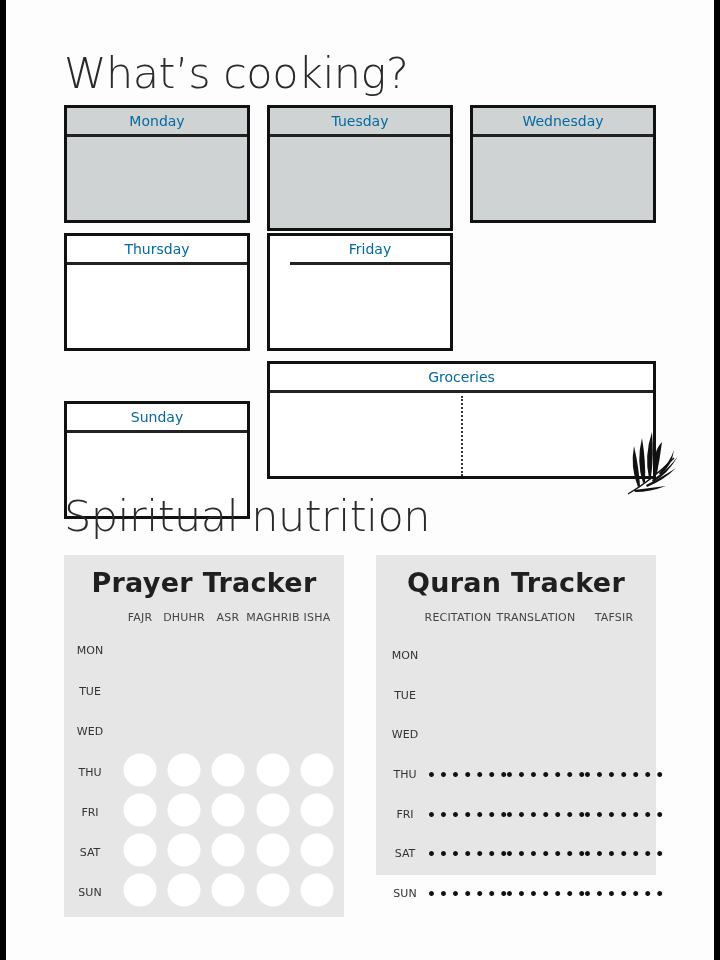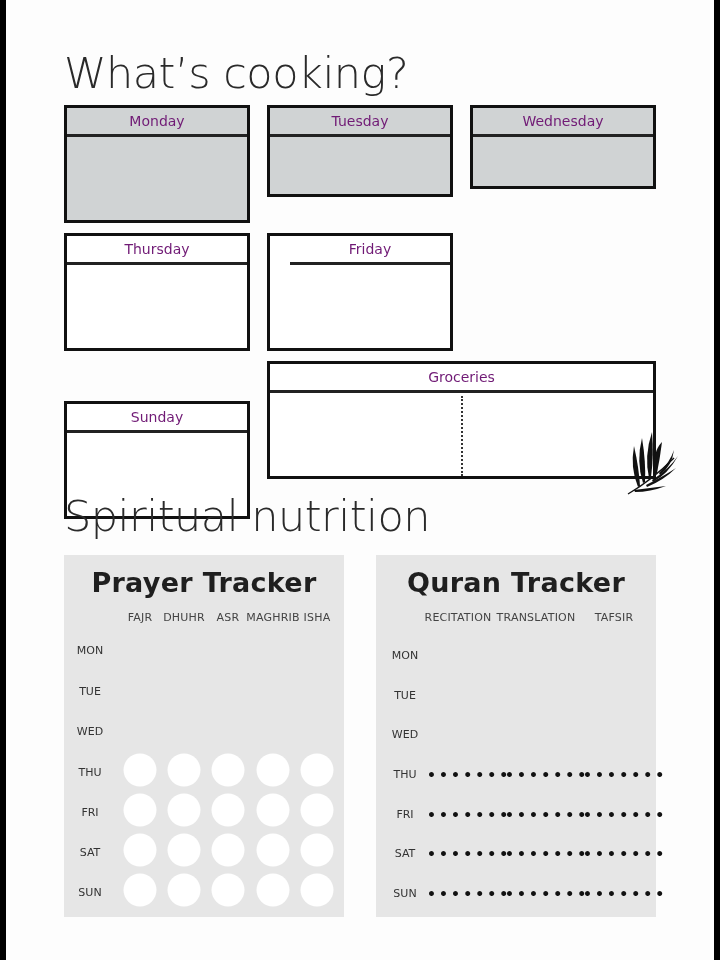--- a/index.html
+++ b/index.html
@@ -3,45 +3,45 @@
 <meta charset="utf-8">
 <style>
   * { box-sizing: border-box; margin: 0; padding: 0; }
   html, body { width: 720px; height: 960px; overflow: hidden; background: #000; }
   body { font-family: "DejaVu Sans", sans-serif; color: #222; position: relative; }
   .page { position: absolute; left: 6px; top: 0; width: 708px; height: 960px; background: #fdfdfd; }
   .abs { position: absolute; }
   .h1 { font-family: "DejaVu Sans", sans-serif; font-weight: 300; font-size: 43px; color: #2a2a2a; letter-spacing: -0.5px; }
   .box { position: absolute; border: 3px solid #111; background: #fff; }
   .box.gray { background: #d0d3d4; }
-  .box .hdr { height: 29px; border-bottom: 3px solid #222; display: flex; align-items: center; justify-content: center; font-size: 14px; font-weight: 500; color: #701a75; }
+  .box .hdr { height: 29px; border-bottom: 3px solid #222; display: flex; align-items: center; justify-content: center; font-size: 14px; font-weight: 500; color: #0369a1; }
   .box.gray .hdr { background: #d0d3d4; }
   .divider { position: absolute; top: 32px; bottom: 0; left: 191px; border-left: 2px dotted #333; }
   .panel { position: absolute; background: #e6e6e6; }
   .panel-title { position: absolute; left: 0; right: 0; text-align: center; font-size: 27px; font-weight: bold; color: #1f1f1f; letter-spacing: 0.3px; }
   .col-hdr { position: absolute; font-size: 11px; color: #444; transform: translateX(-50%); white-space: nowrap; letter-spacing: 0.2px; }
   .row-lbl { position: absolute; font-size: 11px; color: #333; transform: translate(-50%, -50%); }
   .circle { position: absolute; width: 33px; height: 33px; border-radius: 50%; background: #fff; transform: translate(-50%, -50%); }
   .dots { position: absolute; font-size: 14px; letter-spacing: 3.1px; color: #111; transform: translateY(-62%); font-weight: bold; white-space: nowrap; }
   .footer { position: absolute; right: 58px; top: 926px; font-size: 20px; font-weight: 300; color: #2a2a2a; }
 </style>
 </head>
 <body>
 
 <div class="page">
 
   <div class="abs h1" style="left:58px; top:48px;">What’s cooking?</div>
 
   <div class="box gray" style="left:58px; top:105px; width:186px; height:118px;">
     <div class="hdr">Monday</div>
   </div>
-  <div class="box gray" style="left:261px; top:105px; width:186px; height:92px;text-align:right;">
+  <div class="box gray" style="left:261px; top:105px; width:186px; height:126px;text-align:right;">
     <div class="hdr">Tuesday</div>
   </div>
-  <div class="box gray" style="left:464px; top:105px; width:186px; height:84px;">
+  <div class="box gray" style="left:464px; top:105px; width:186px; height:118px;">
     <div class="hdr">Wednesday</div>
   </div>
 
   <div class="box" style="left:58px; top:233px; width:186px; height:118px;">
     <div class="hdr">Thursday</div>
   </div>
   <div class="box" style="left:261px; top:233px; width:186px; height:118px;padding-left:20px;">
     <div class="hdr">Friday</div>
   </div>
 
@@ -104,21 +104,21 @@
     <div class="circle" style="left:209px; top:295px;"></div>
     <div class="circle" style="left:253px; top:295px;"></div>
 
     <div class="circle" style="left:76px; top:335px;"></div>
     <div class="circle" style="left:120px; top:335px;"></div>
     <div class="circle" style="left:164px; top:335px;"></div>
     <div class="circle" style="left:209px; top:335px;"></div>
     <div class="circle" style="left:253px; top:335px;"></div>
   </div>
 
-  <div class="panel" style="left:370px; top:555px; width:280px; height:362px;">
+  <div class="panel" style="left:370px; top:555px; width:280px; height:320px;">
     <div class="panel-title" style="top:12px;">Quran Tracker</div>
 
     <div class="col-hdr" style="left:82px; top:56px;">RECITATION</div>
     <div class="col-hdr" style="left:160px; top:56px;">TRANSLATION</div>
     <div class="col-hdr" style="left:238px; top:56px;">TAFSIR</div>
 
     <div class="row-lbl" style="left:29px; top:100px;">MON</div>
     <div class="row-lbl" style="left:29px; top:140px;">TUE</div>
     <div class="row-lbl" style="left:29px; top:179px;">WED</div>
     <div class="row-lbl" style="left:29px; top:219px;">THU</div>

